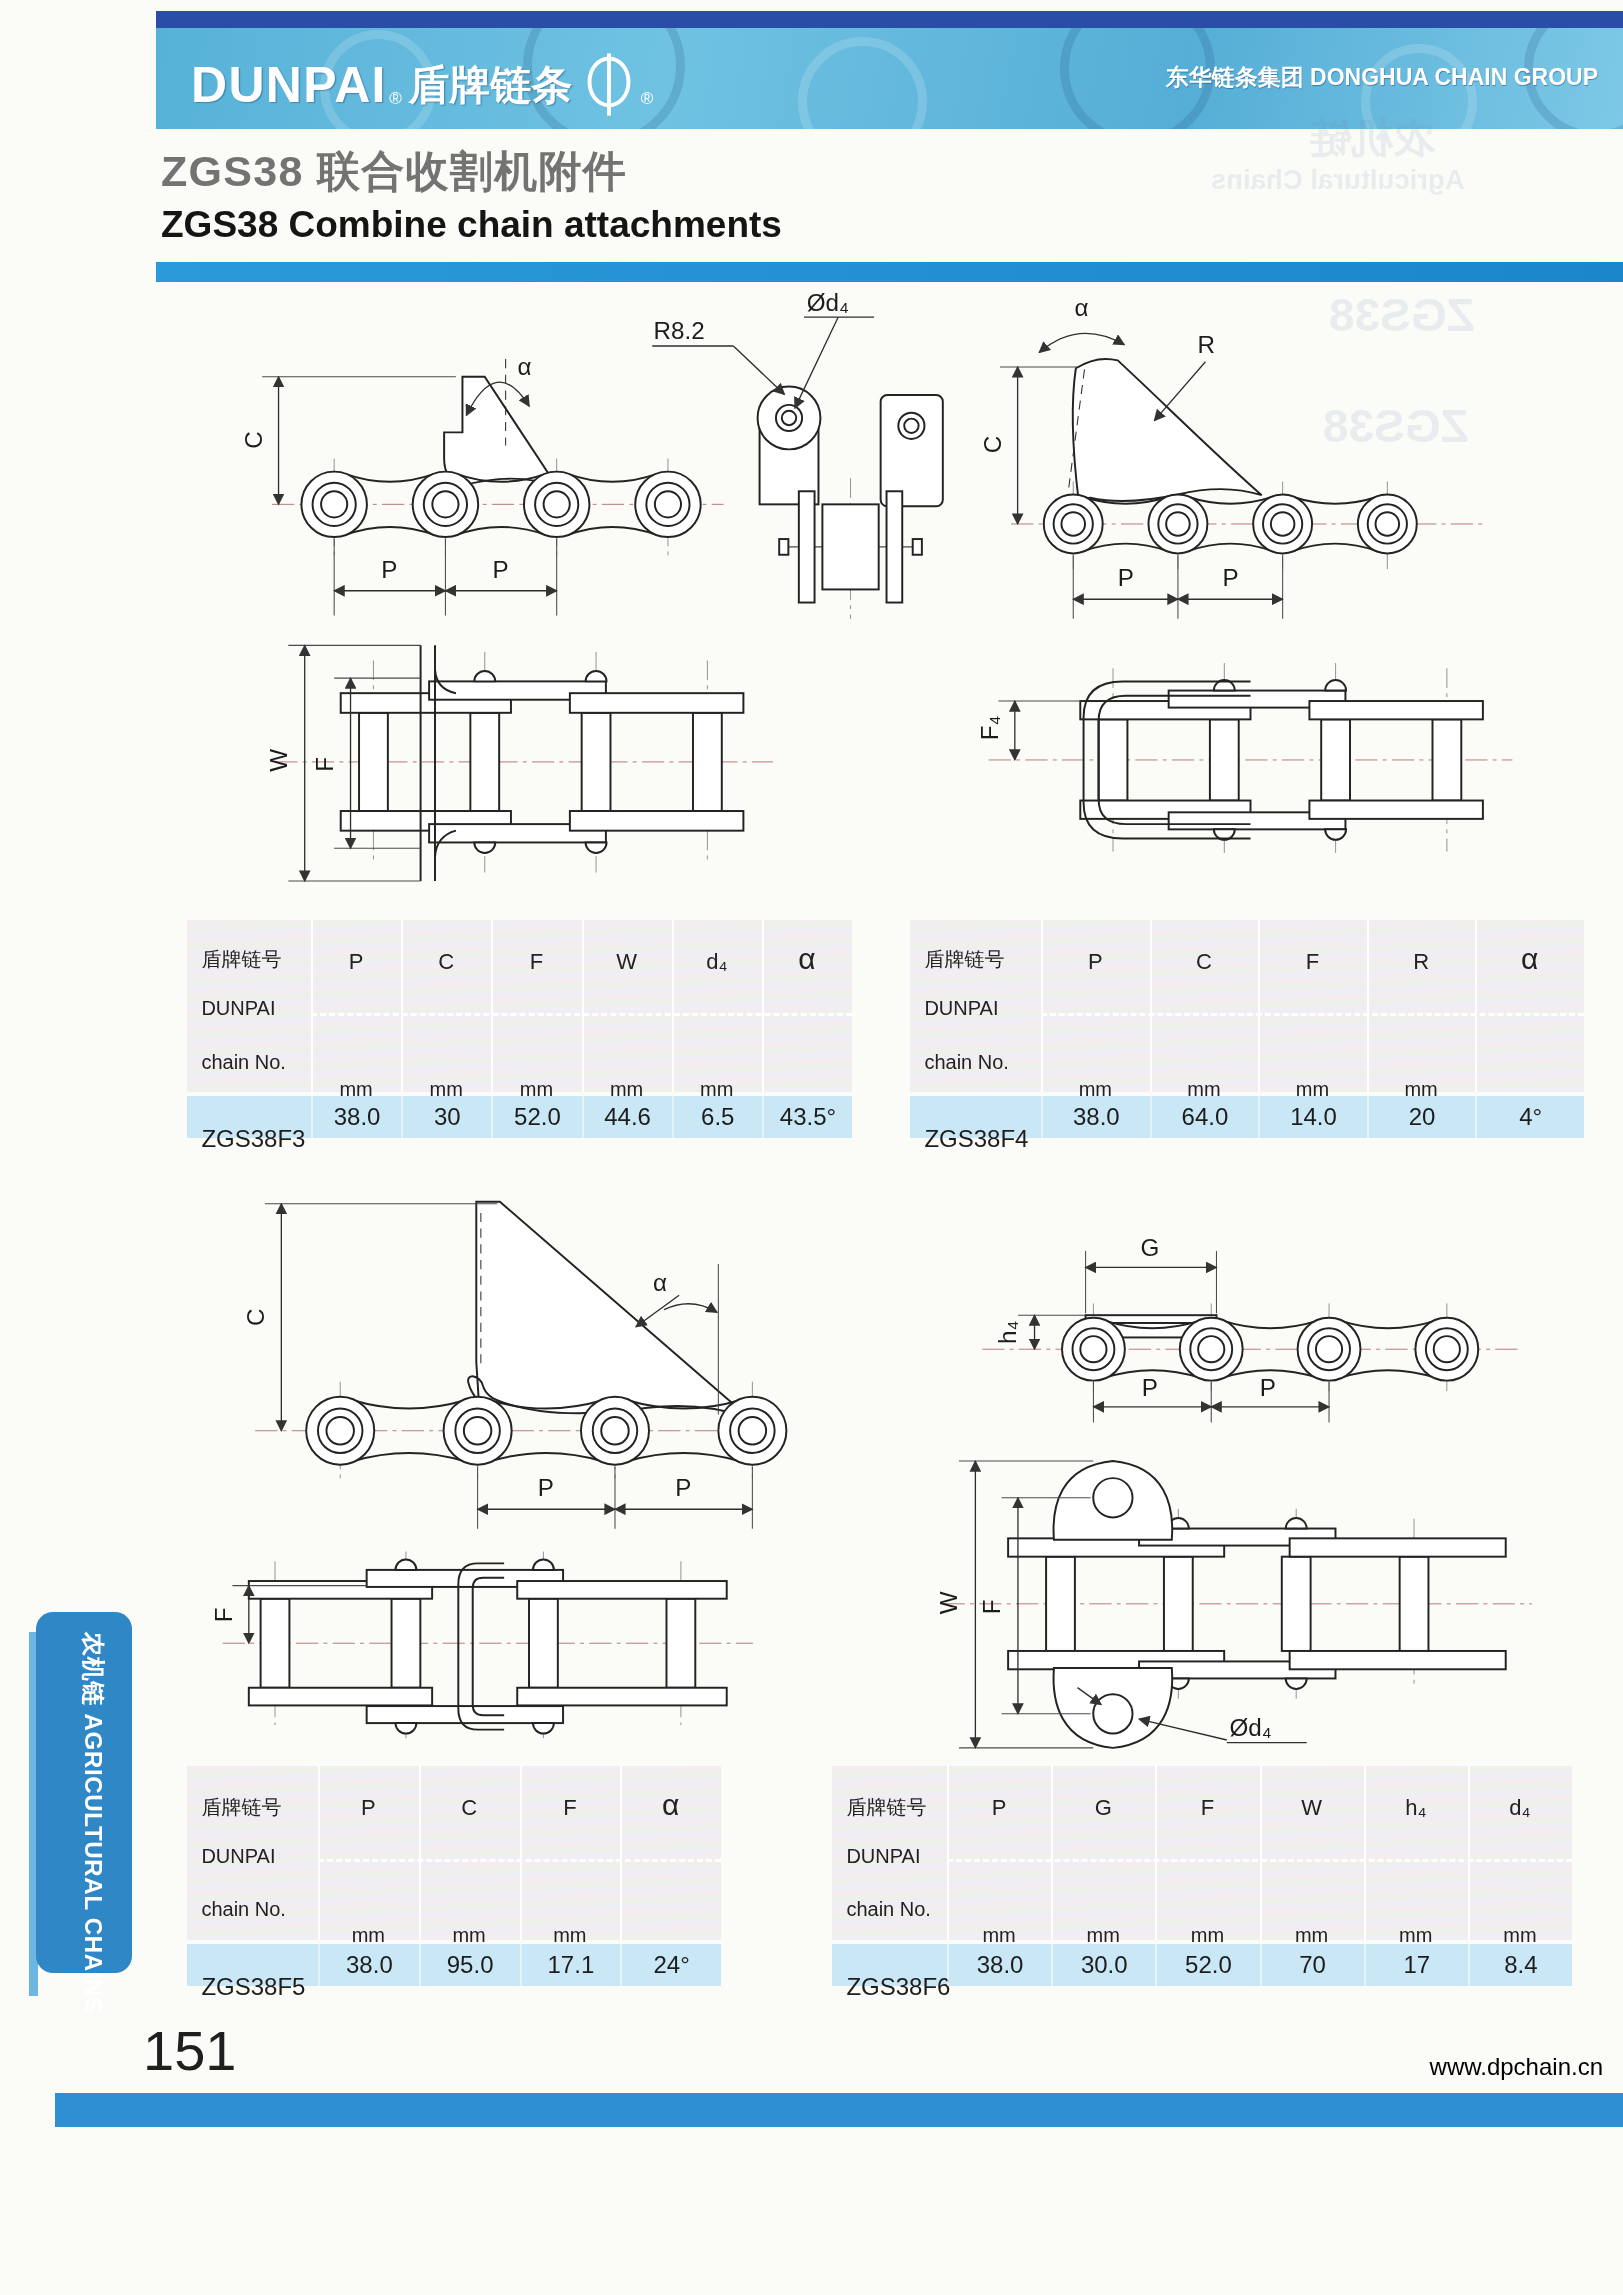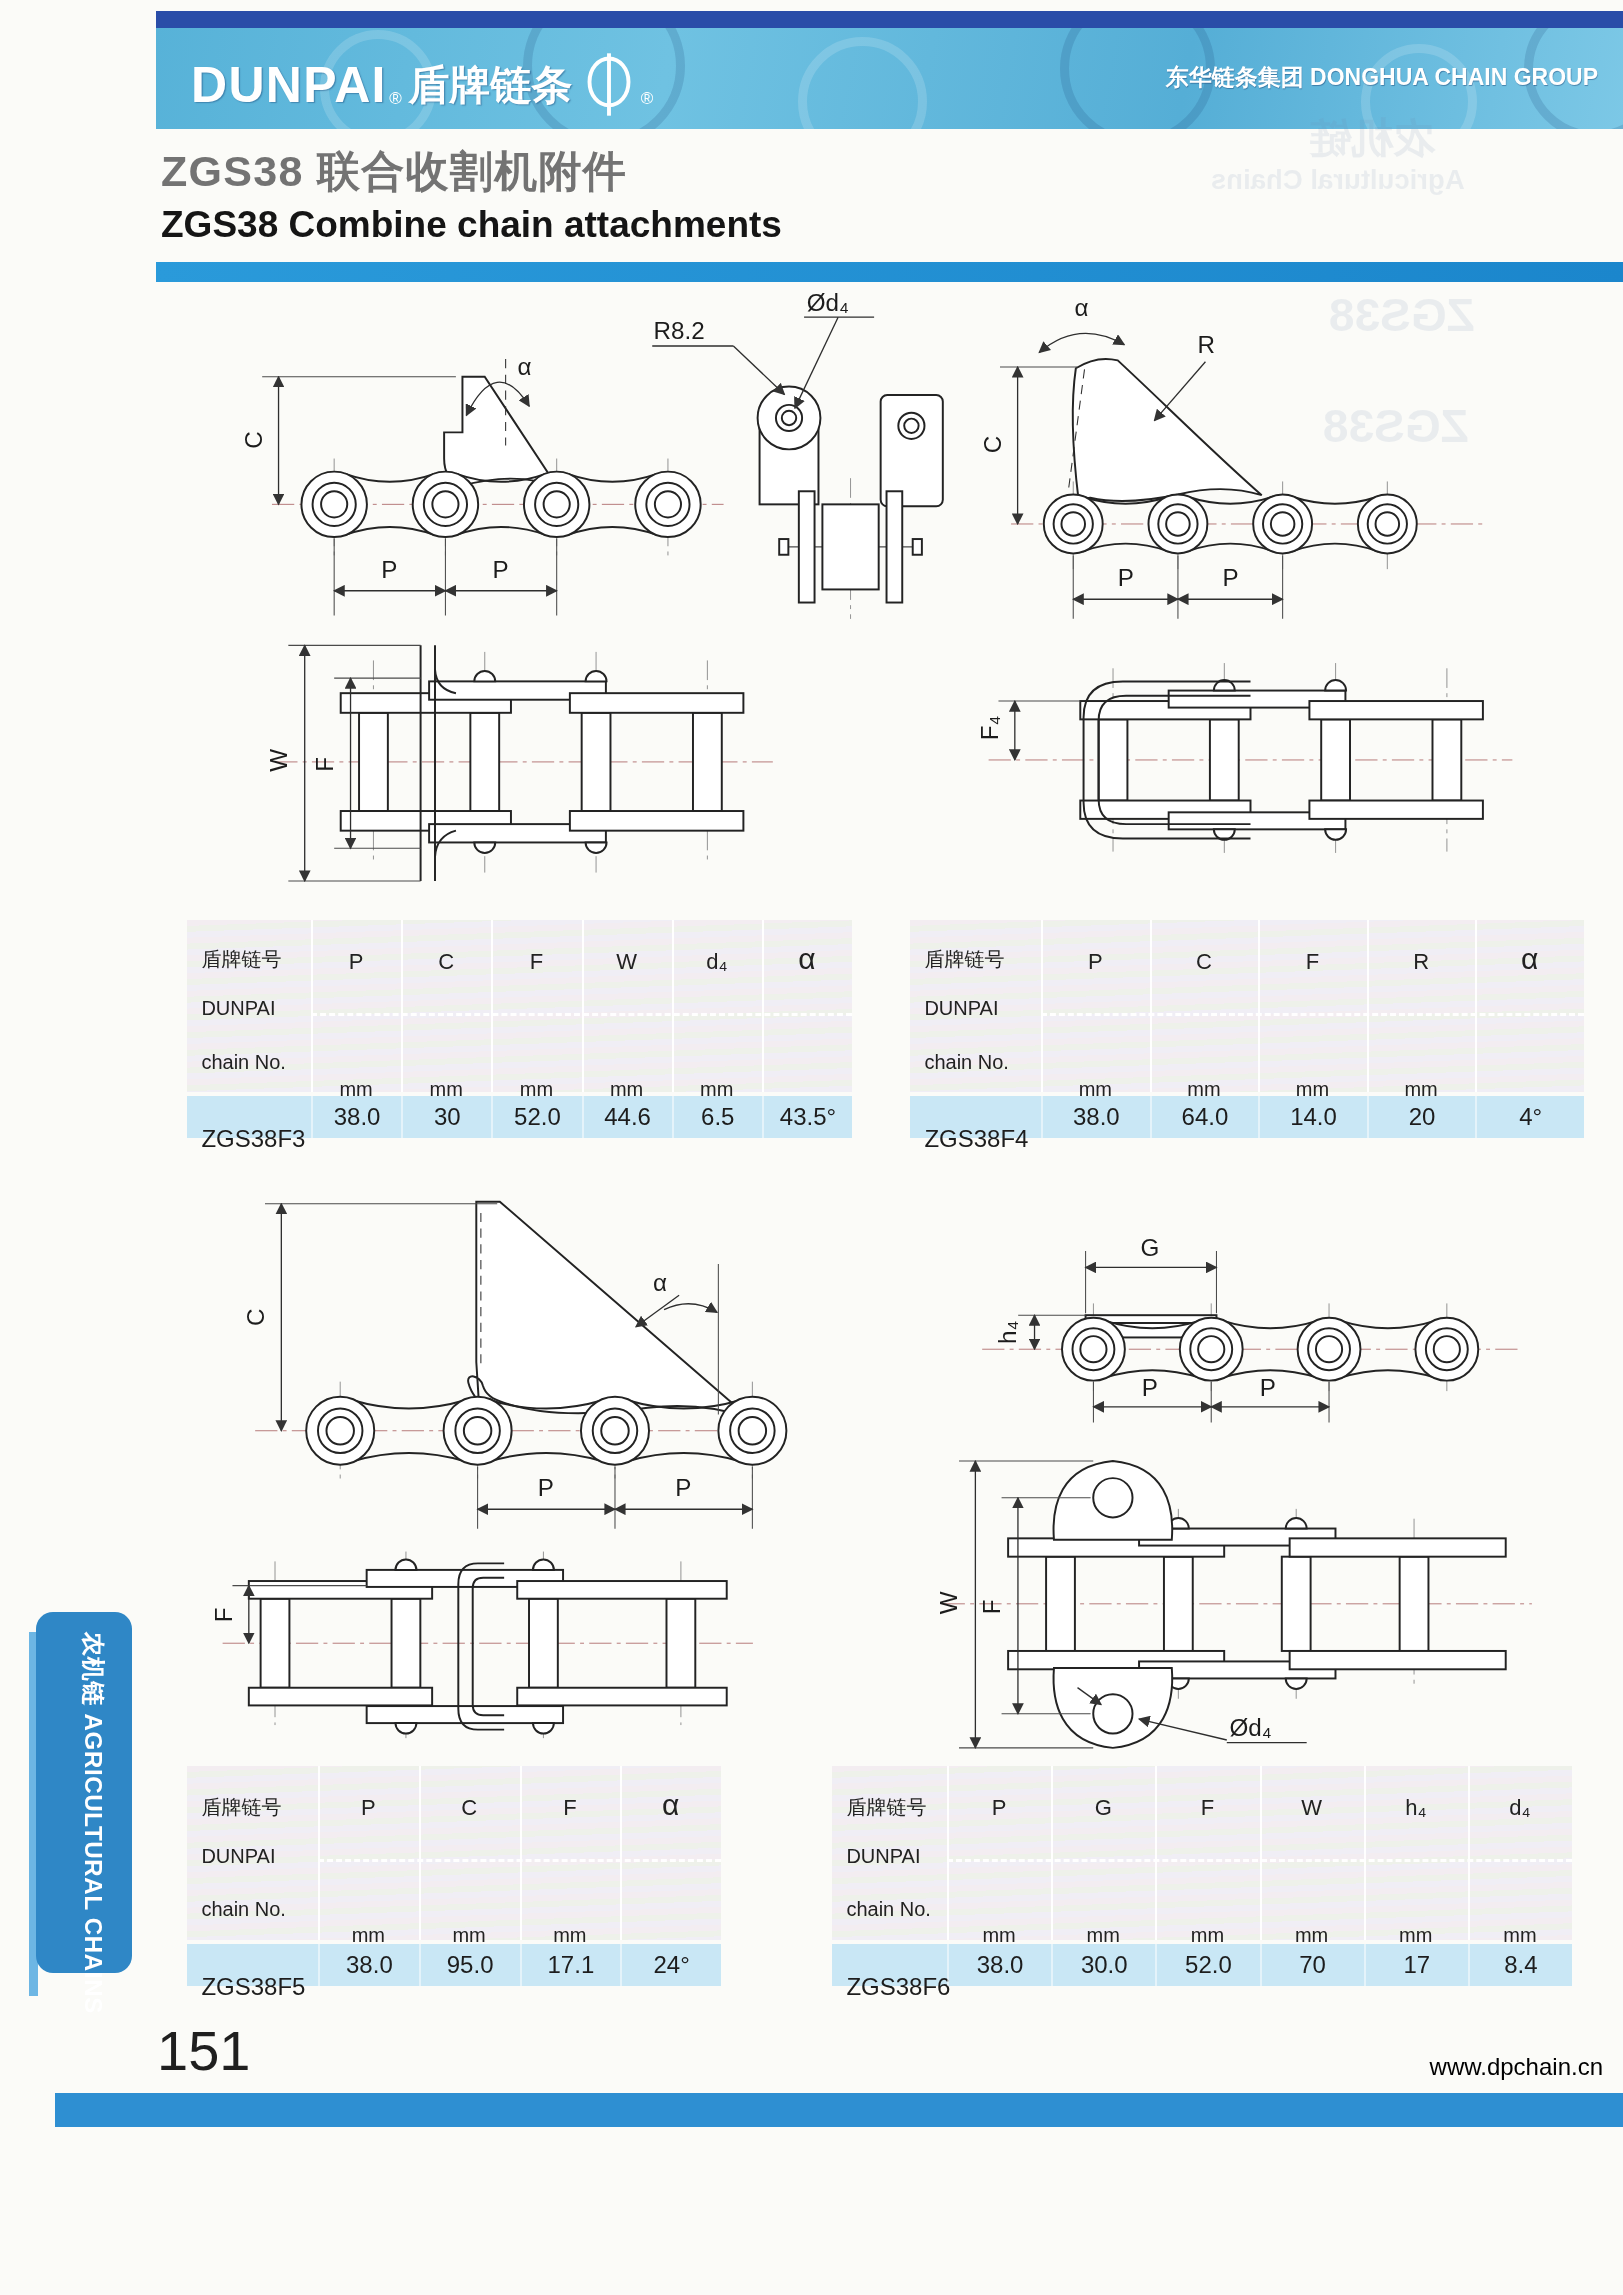--- a/index.html
+++ b/index.html
@@ -60,21 +60,21 @@
   .tbl-row .vals div{flex:1;display:flex;align-items:center;justify-content:center;
                      border-left:2px solid rgba(255,255,255,.5);}
 
   
   #side-accent{position:absolute;left:29px;top:1632px;width:8.5px;height:364px;background:#6db6e4;}
   #side-tab{position:absolute;left:36px;top:1612px;width:96px;height:361px;background:#2f87c6;border-radius:17px;}
   #side-label{position:absolute;left:109px;top:1632px;transform:rotate(90deg);transform-origin:left top;
               white-space:nowrap;color:#fff;font-size:24px;font-weight:bold;letter-spacing:0.7px;}
 
   
-  #page-no{position:absolute;left:157px;top:2018px;font-size:56px;font-weight:500;color:#1f1f1f;}
+  #page-no{position:absolute;left:143px;top:2018px;font-size:56px;font-weight:500;color:#1f1f1f;}
   #foot-bar{position:absolute;left:55px;top:2093px;right:0;height:34px;background:#2e8fd2;}
   #site{position:absolute;right:21px;top:2053px;font-size:24px;color:#000000;}
 </style>
 </head>
 <body>
 
 <div id="page">
 
   <div id="band">
     <div class="roller" style="left:164px;top:19.6px;width:98px;height:98px;"></div>

